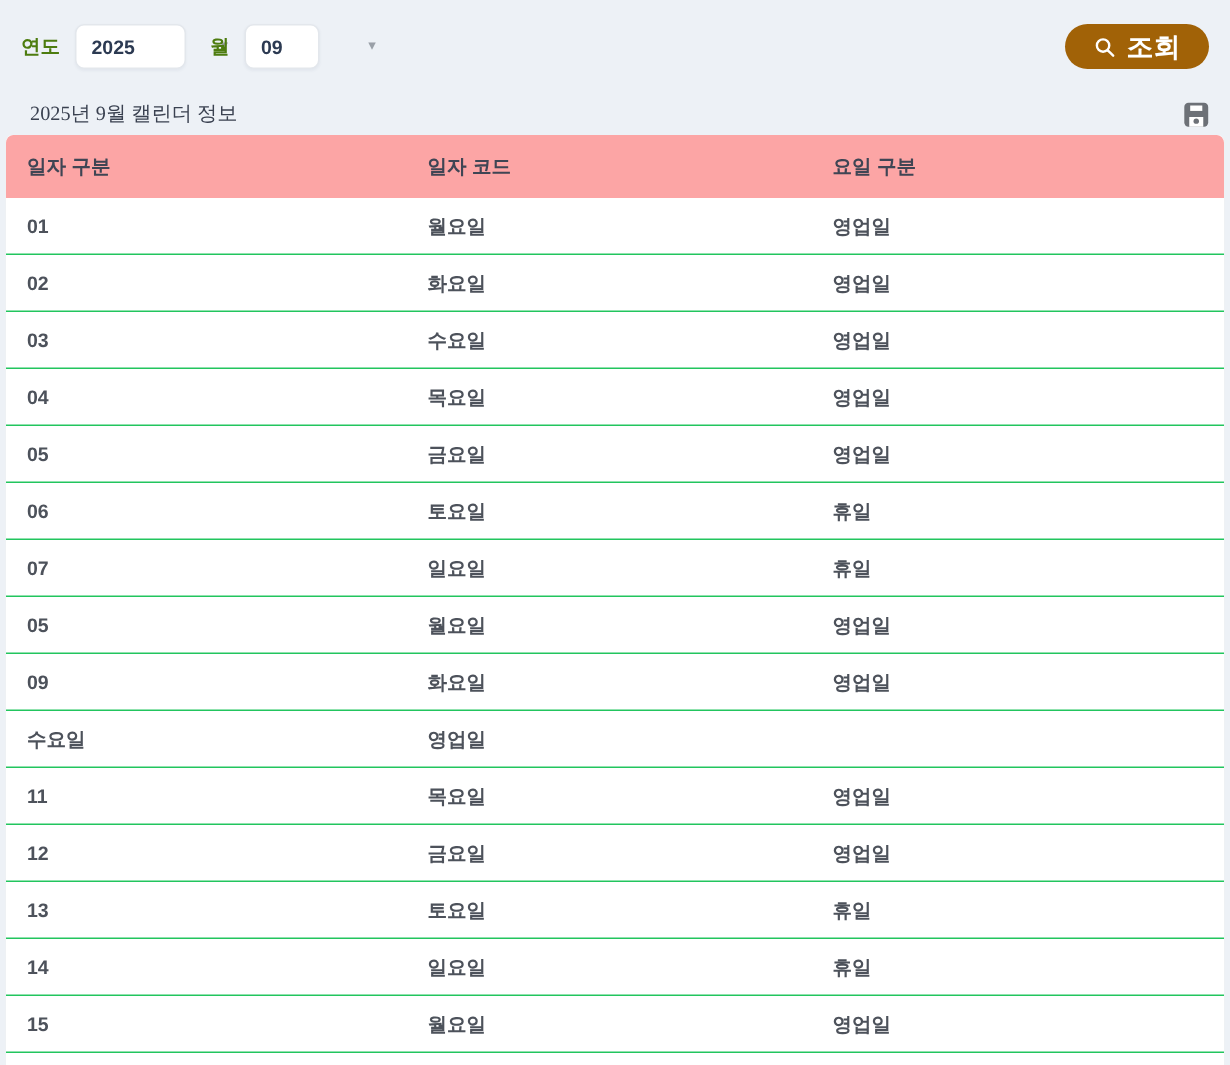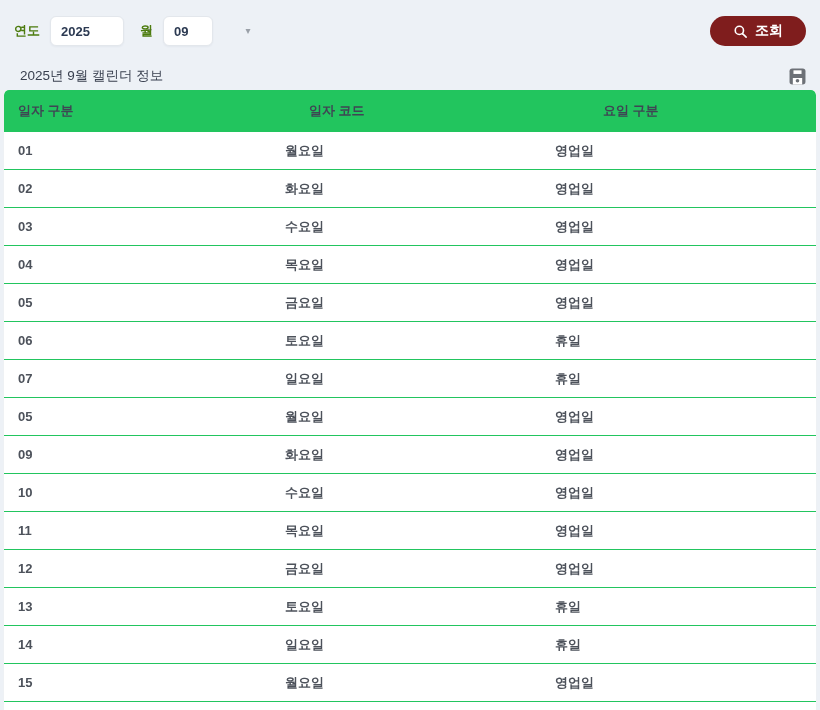--- a/index.html
+++ b/index.html
@@ -48,40 +48,41 @@
     line-height: 1;
   }
   .select-year { width: 74px; margin-right: 16px; }
   .select-month { width: 50px; }
   .toolbar .spacer { flex: 1; }
   .search-btn {
     height: 30px;
     min-width: 96px;
     border: none;
     border-radius: 15px;
-    background: #7f1d1d;
+    background: #a16207;
     color: #ffffff;
-    font-size: 14px;
+    font-size: 18px;
     font-weight: bold;
     font-family: inherit;
     display: flex;
     align-items: center;
     justify-content: center;
     gap: 7px;
     padding: 0 18px;
     cursor: pointer;
   }
 
   
   .panel-head {
     height: 28px;
     display: flex;
     align-items: center;
     justify-content: space-between;
     padding: 0 14px 0 20px;
+    font-family: Liberation Serif, serif;
   }
   .panel-title {
     font-size: 13.5px;
     color: #3a4150;
   }
   .save-btn {
     background: none;
     border: none;
     cursor: pointer;
     padding: 0;
@@ -94,25 +95,24 @@
     background: #ffffff;
     border-radius: 5px 5px 0 0;
     height: 620px;
     overflow: hidden;
     border-left: 1px solid #eef1f4;
     border-right: 1px solid #eef1f4;
   }
   .grid-header {
     display: grid;
     grid-template-columns: 269px 270px 1fr;
-    background: #22c55e;
+    background: #fca5a5;
     height: 42px;
     align-items: center;
     border-radius: 5px 5px 0 0;
-    gap: 24px;
   }
   .grid-header .hcell {
     font-size: 13px;
     font-weight: bold;
     color: #3f4554;
     padding-left: 12px;
   }
   .grid-header .hcell:first-child { padding-left: 14px; }
   .grid-row {
     display: grid;
@@ -225,21 +225,20 @@
     <div class="cell">영업일</div>
   </div>
 
   <div class="grid-row">
     <div class="cell">09</div>
     <div class="cell">화요일</div>
     <div class="cell">영업일</div>
   </div>
 
   <div class="grid-row">
-    <div class="cell">10</div>
     <div class="cell">수요일</div>
     <div class="cell">영업일</div>
   </div>
 
   <div class="grid-row">
     <div class="cell">11</div>
     <div class="cell">목요일</div>
     <div class="cell">영업일</div>
   </div>
 

